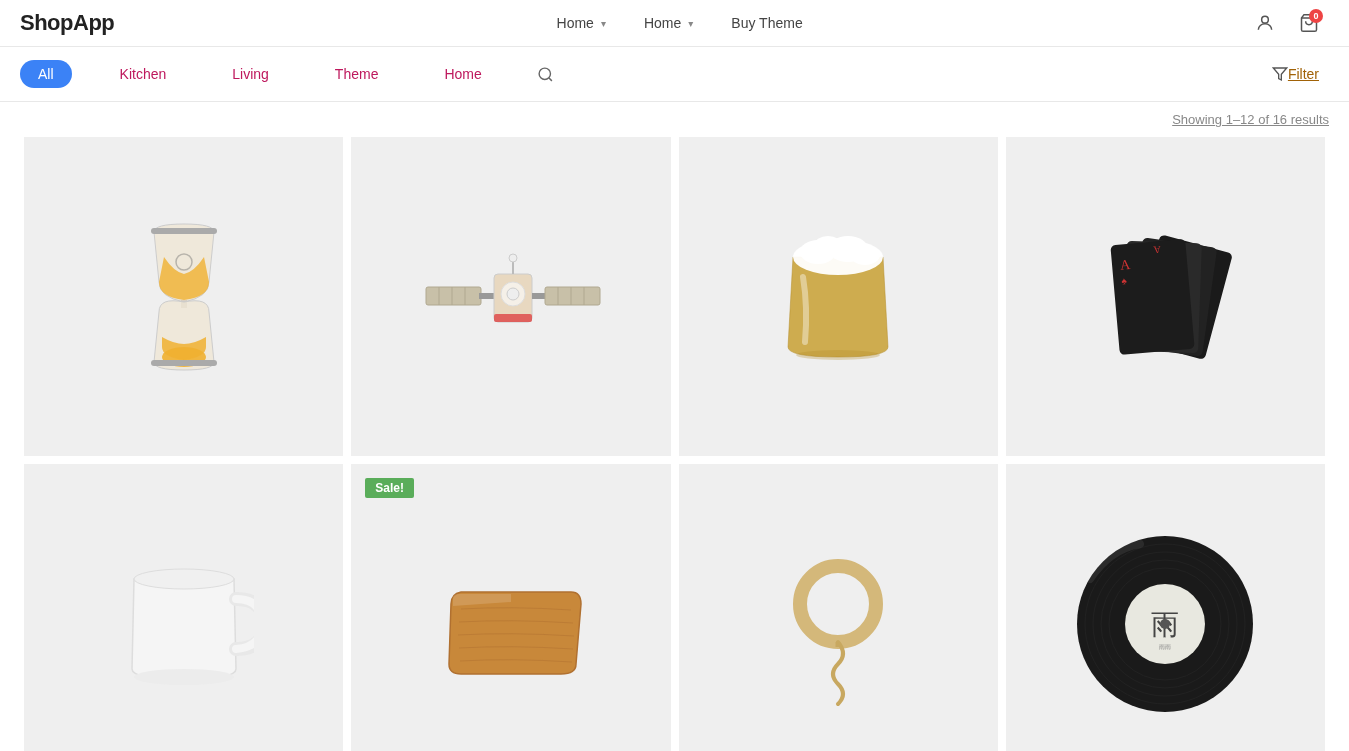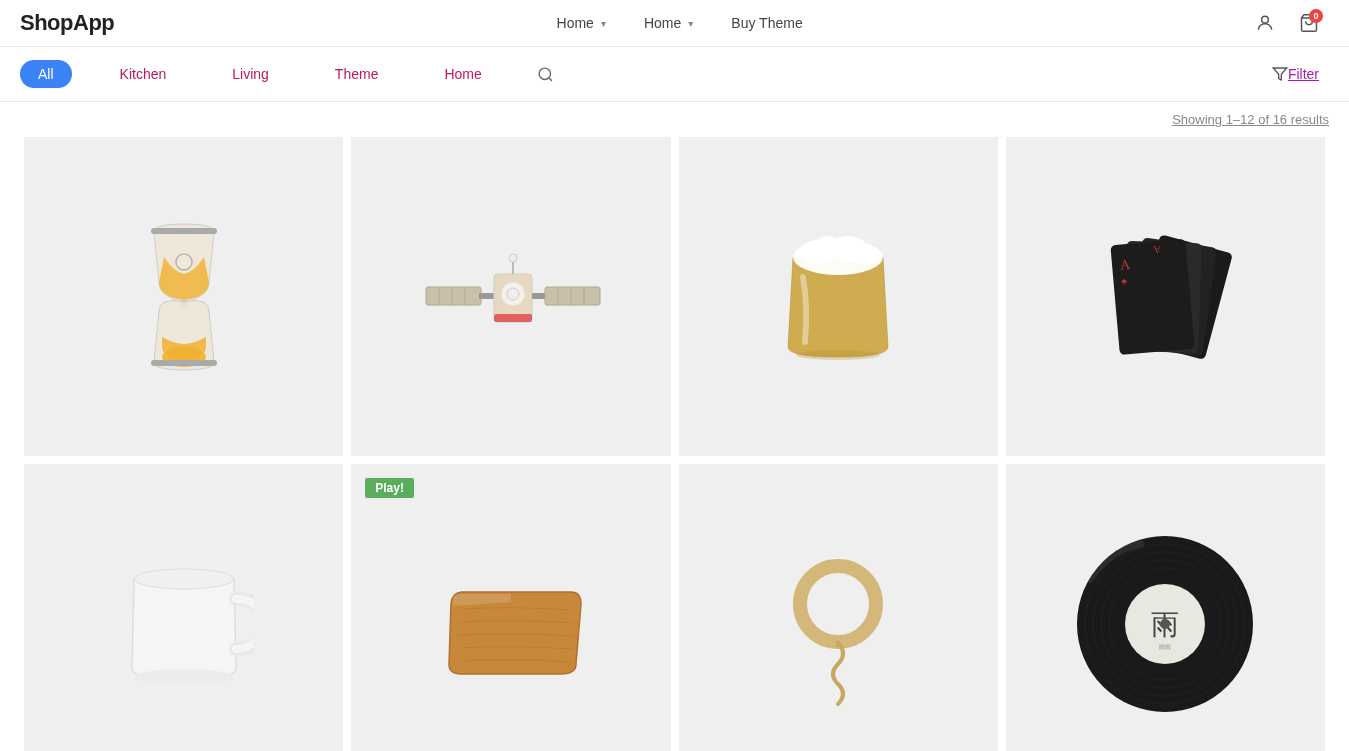--- a/index.html
+++ b/index.html
@@ -103,21 +103,21 @@
       justify-content: center;
       cursor: pointer;
       color: #666;
     }
     .filter-btn {
       margin-left: auto;
       display: flex;
       align-items: center;
       gap: 0;
       font-size: 14px;
-      color: #a21caf;
+      color: #a16207;
       cursor: pointer;
       padding: 6px 10px;
       border-radius: 3px;
       text-decoration: underline;
     }
 
     
     .results-bar {
       text-align: right;
       padding: 10px 20px 6px;
@@ -337,21 +337,21 @@
       <path d="M122,40 Q148,40 148,65 Q148,88 122,90" fill="none" stroke="#f5f5f5" stroke-width="8" stroke-linecap="round"></path>
 
       <ellipse cx="70" cy="20" rx="50" ry="10" fill="#f0f0f0" stroke="#ddd" stroke-width="1"></ellipse>
 
       <ellipse cx="70" cy="118" rx="50" ry="8" fill="#ececec"></ellipse>
     </svg>
   </div>
 
   <div class="product-card">
     <div class="product-overlay"></div>
-    <div class="sale-badge">Play!</div>
+    <div class="sale-badge">Sale!</div>
     <svg width="160" height="120" viewBox="0 0 160 120">
 
       <path d="M20,40 Q20,30 30,28 L140,28 Q150,28 150,40 L145,100 Q145,110 130,110 L30,110 Q18,110 18,100 Z" fill="#c8883a" stroke="#b07030" stroke-width="1.5"></path>
 
       <path d="M30,45 Q80,42 140,46" stroke="#b07030" stroke-width="1" fill="none" opacity="0.5"></path>
       <path d="M28,58 Q80,55 142,59" stroke="#b07030" stroke-width="1" fill="none" opacity="0.5"></path>
       <path d="M27,71 Q80,68 143,72" stroke="#b07030" stroke-width="1" fill="none" opacity="0.5"></path>
       <path d="M28,84 Q80,81 142,85" stroke="#b07030" stroke-width="1" fill="none" opacity="0.5"></path>
       <path d="M29,97 Q80,94 141,98" stroke="#b07030" stroke-width="1" fill="none" opacity="0.5"></path>
 

